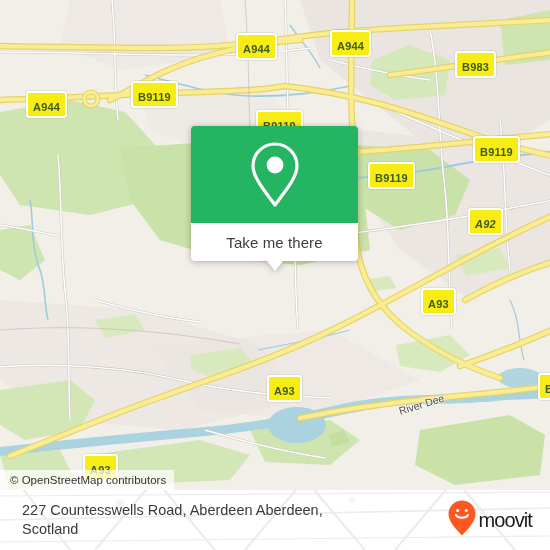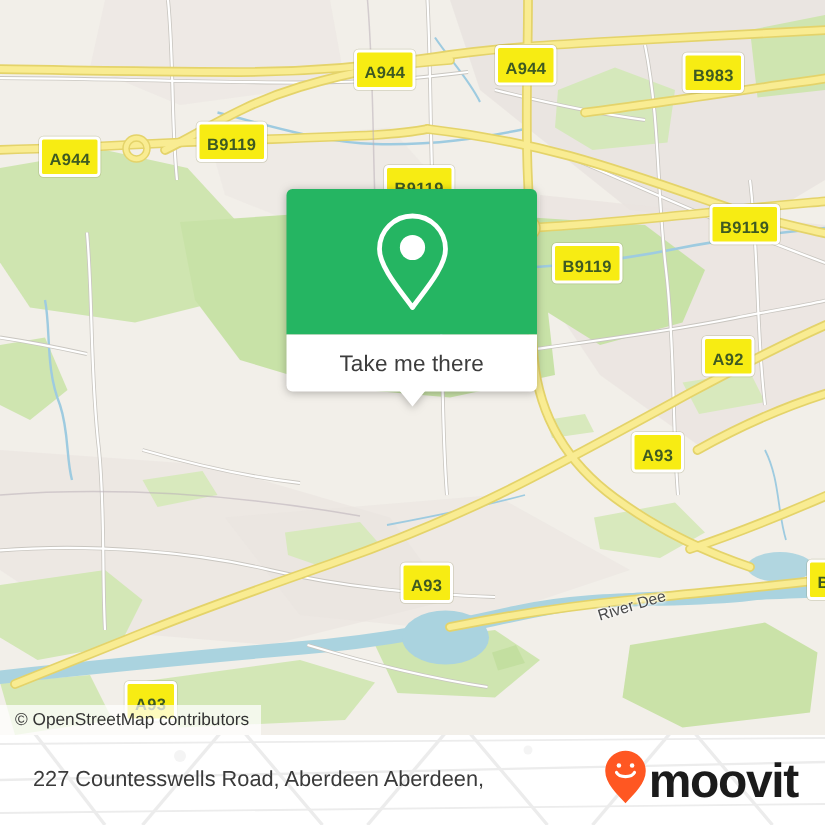--- a/index.html
+++ b/index.html
@@ -142,26 +142,26 @@
     max-width: 370px;
     font-family: "Liberation Sans", sans-serif;
   }
   #brand {
     display: flex;
     align-items: center;
     gap: 1px;
     margin-right: 8px;
   }
   #brand-word {
-    font-size: 32px;
+    font-size: 20px;
     line-height: 28px;
     color: #1b1b1b;
     letter-spacing: -0.9px;
     font-family: "Liberation Sans", sans-serif;
-    font-weight: 700;
+    font-weight: 400;
   }
 </style>
 </head>
 <body>
 
 <div id="app">
 
   <div id="map">
     <svg width="550" height="490" viewBox="0 0 550 490" xmlns="http://www.w3.org/2000/svg">
 
@@ -291,24 +291,24 @@
         <path d="M245 0 C 250 60, 248 120, 252 180"></path>
         <path d="M0 330 C 80 324, 160 330, 240 344"></path>
       </g>
     </svg>
 
     <div class="shield" style="left:26px;  top:91px;">A944</div>
     <div class="shield" style="left:236px; top:33px;">A944</div>
     <div class="shield" style="left:330px; top:30px;">A944</div>
     <div class="shield" style="left:131px; top:81px;">B9119</div>
     <div class="shield" style="left:256px; top:110px;">B9119</div>
-    <div class="shield" style="left:455px; top:35px;">B983</div>
+    <div class="shield" style="left:455px; top:51px;">B983</div>
     <div class="shield" style="left:473px; top:136px;">B9119</div>
     <div class="shield" style="left:368px; top:162px;">B9119</div>
-    <div class="shield" style="left:468px; top:224px;">A92</div>
+    <div class="shield" style="left:468px; top:208px;font-style:italic;">A92</div>
     <div class="shield" style="left:421px; top:288px;">A93</div>
     <div class="shield" style="left:267px; top:375px;">A93</div>
     <div class="shield" style="left:83px;  top:454px;">A93</div>
     <div class="shield" style="left:538px; top:373px;">B</div>
 
     <div class="water-label" style="left:399px; top:405px; transform:rotate(-17deg); transform-origin:left center;">River Dee</div>
 
     <div id="callout">
       <div id="callout-green">
         <span>
@@ -345,20 +345,21 @@
       </g>
       <g fill="#f4f4f4">
         <circle cx="120" cy="14" r="4"></circle>
         <circle cx="352" cy="10" r="3"></circle>
       </g>
     </svg>
 
     <div id="footer-content">
       <div id="address">
         <div>227 Countesswells Road, Aberdeen Aberdeen,</div>
+        <div>Scotland</div>
       </div>
       <div id="brand">
         <span>
           <svg width="30" height="38" viewBox="0 0 30 38" xmlns="http://www.w3.org/2000/svg">
             <path d="M15 1.5 C 7.5 1.5, 1.5 7.5, 1.5 15 C 1.5 23, 9 30, 15 36.5 C 21 30, 28.5 23, 28.5 15 C 28.5 7.5, 22.5 1.5, 15 1.5 Z" fill="#ff5722"></path>
             <circle cx="10.6" cy="11.4" r="1.5" fill="#ffffff"></circle>
             <circle cx="19.4" cy="11.4" r="1.5" fill="#ffffff"></circle>
             <path d="M9 16 C 11 19.6, 19 19.6, 21 16" fill="none" stroke="#ffffff" stroke-width="2.1" stroke-linecap="round"></path>
           </svg>
         </span>

